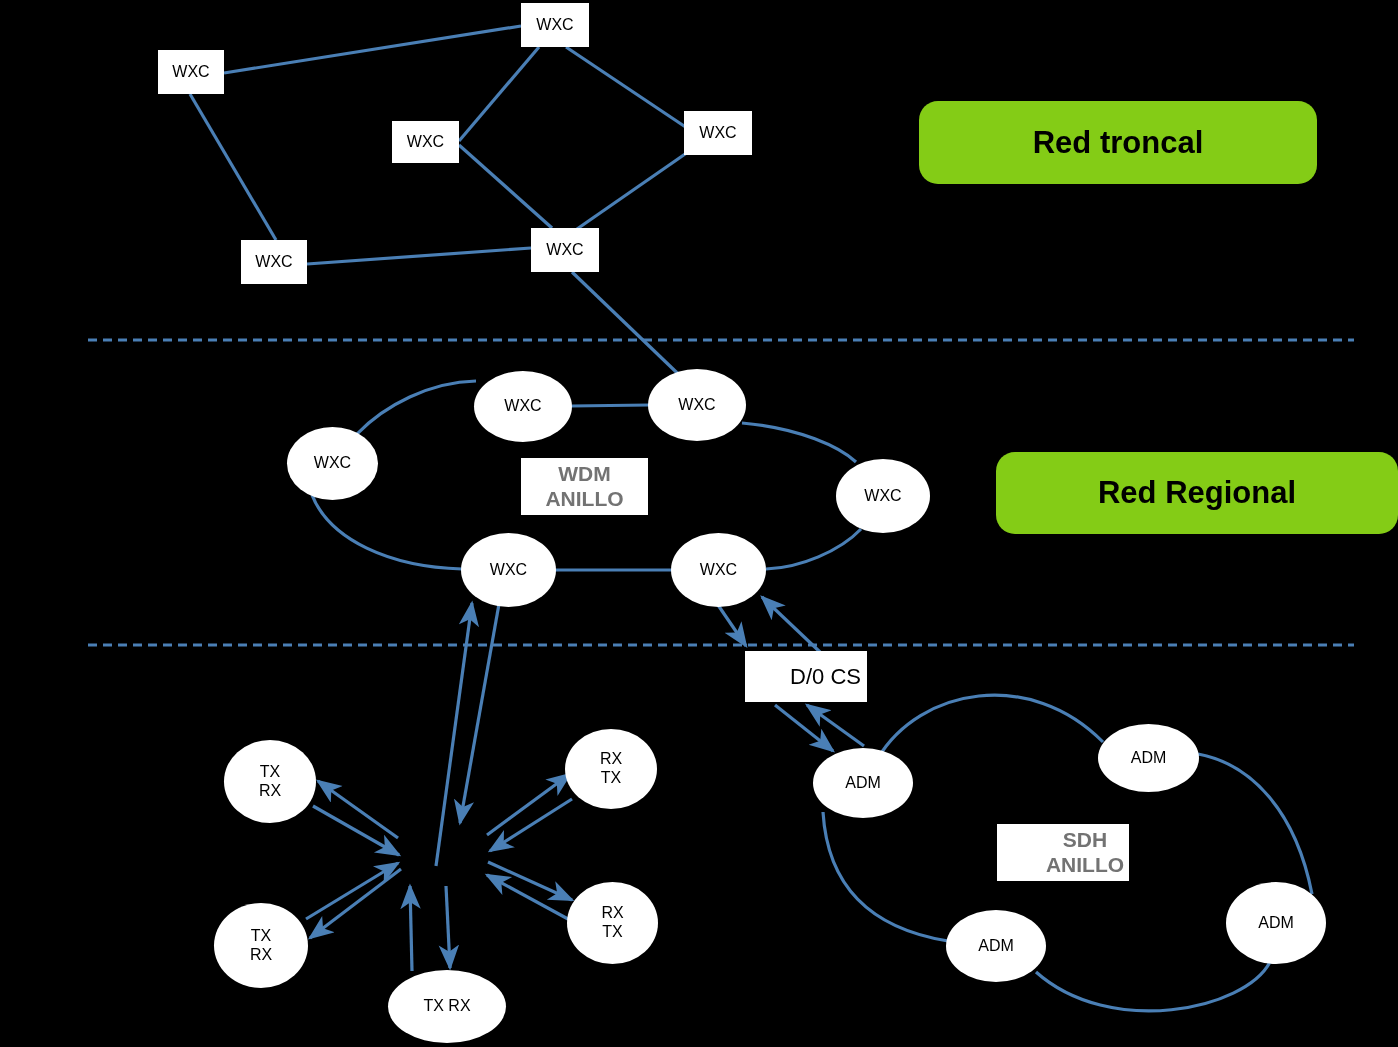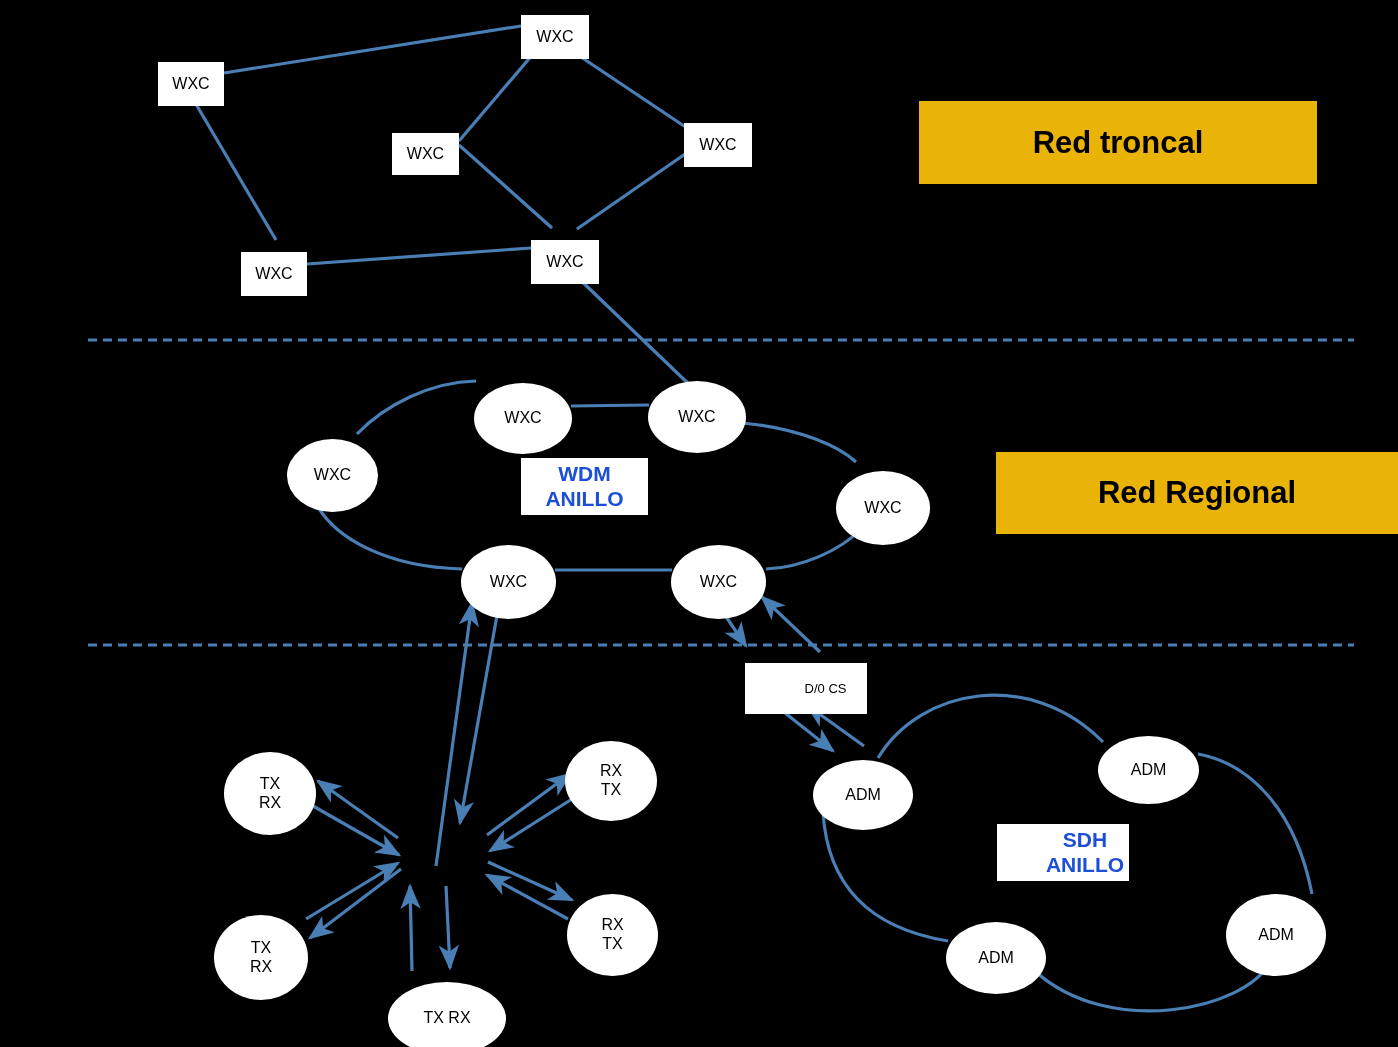--- a/index.html
+++ b/index.html
@@ -28,48 +28,48 @@
     position: absolute;
     background: #ffffff;
     color: #000000;
     display: flex;
     align-items: center;
     justify-content: center;
     text-align: center;
     line-height: 1.16;
     box-sizing: border-box;
     z-index: 5;
-    margin-top: 12px;
   }
   .node.rect {
     border-radius: 0;
   }
   .node.ellipse {
     border-radius: 50%;
   }
   .node-label {
     white-space: pre-line;
     display: block;
   }
   .zone-label {
     position: absolute;
-    background: #eab308;
+    background: #84cc16;
     color: #000000;
     display: flex;
     align-items: center;
     justify-content: center;
     text-align: center;
     font-weight: bold;
     box-sizing: border-box;
     z-index: 6;
+    border-radius: 19px;
   }
   .ring-label {
     position: absolute;
     background: #ffffff;
-    color: #1d4ed8;
+    color: #737373;
     display: flex;
     align-items: center;
     justify-content: center;
     text-align: center;
     font-weight: bold;
     line-height: 1.18;
     box-sizing: border-box;
     z-index: 7;
     white-space: pre-line;
   }
@@ -172,21 +172,21 @@
   <div class="node ellipse" style="left:836px; top:459px; width:94px; height:74px; font-size:16px;">
     <span class="node-label">WXC</span>
   </div>
   <div class="node ellipse" style="left:461px; top:533px; width:95px; height:74px; font-size:16px;">
     <span class="node-label">WXC</span>
   </div>
   <div class="node ellipse" style="left:671px; top:533px; width:95px; height:74px; font-size:16px;">
     <span class="node-label">WXC</span>
   </div>
 
-  <div class="node rect" style="left:745px; top:651px; width:122px; height:51px; font-size:13px;padding-left:39px;">
+  <div class="node rect" style="left:745px; top:651px; width:122px; height:51px; font-size:22px;padding-left:39px;">
     <span class="node-label">D/0 CS</span>
   </div>
 
   <div class="node ellipse" style="left:224px; top:740px; width:92px; height:83px; font-size:16px;">
     <span class="node-label">TX
 RX</span>
   </div>
   <div class="node ellipse" style="left:214px; top:903px; width:94px; height:85px; font-size:16px;">
     <span class="node-label">TX
 RX</span>

